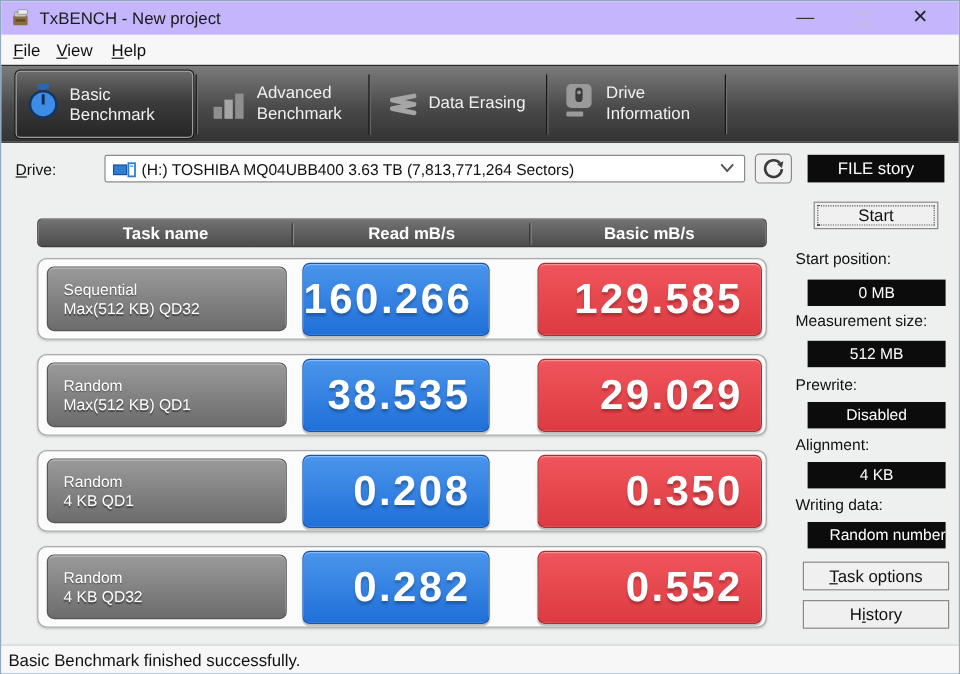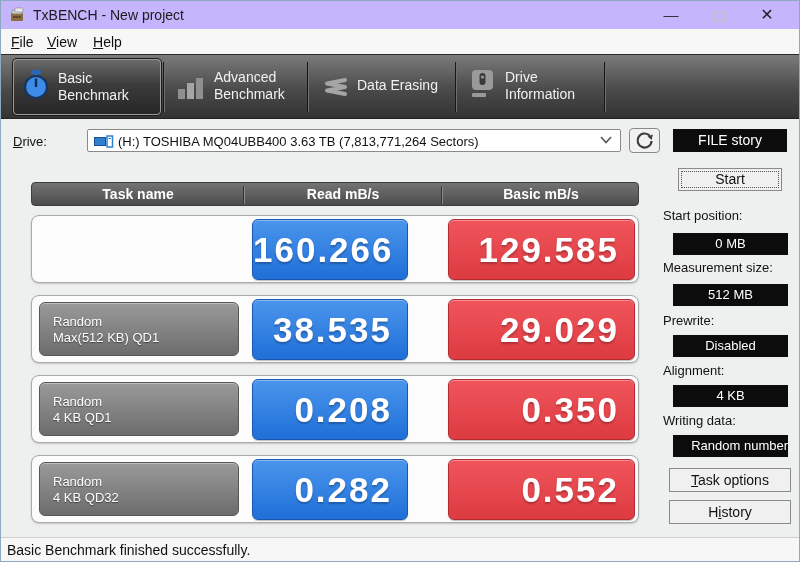--- a/index.html
+++ b/index.html
@@ -190,20 +190,24 @@
 
   <div class="table-header">
     <div class="th th0">Task name</div>
     <div class="th-sep thsep1"></div>
     <div class="th th1">Read mB/s</div>
     <div class="th-sep thsep2"></div>
     <div class="th th2">Basic mB/s</div>
   </div>
 
   <div class="result-row row0">
+    <div class="task-btn">
+      <div>Sequential</div>
+        <div>Max(512 KB) QD32</div>
+    </div>
     <div class="val-cell val-read">160.266</div>
     <div class="val-cell val-write">129.585</div>
   </div>
 
   <div class="result-row row1">
     <div class="task-btn">
       <div>Random</div>
         <div>Max(512 KB) QD1</div>
     </div>
     <div class="val-cell val-read">38.535</div>

